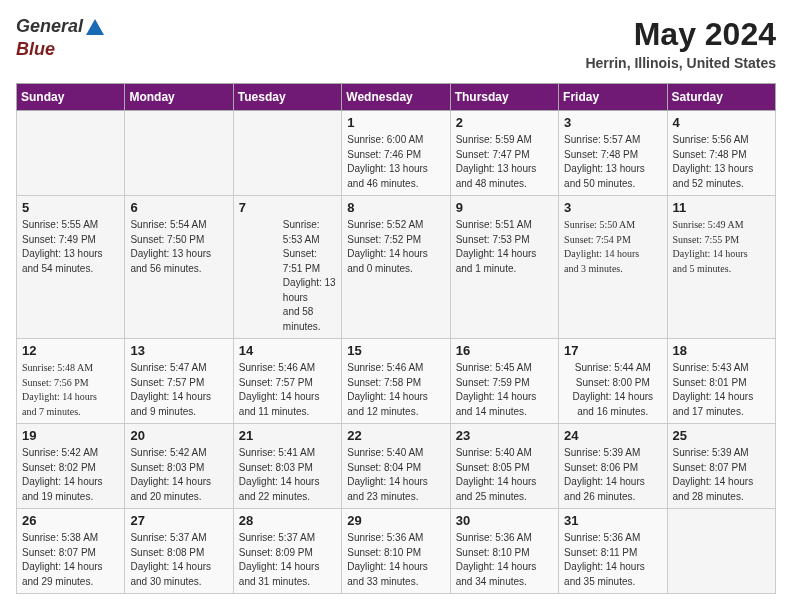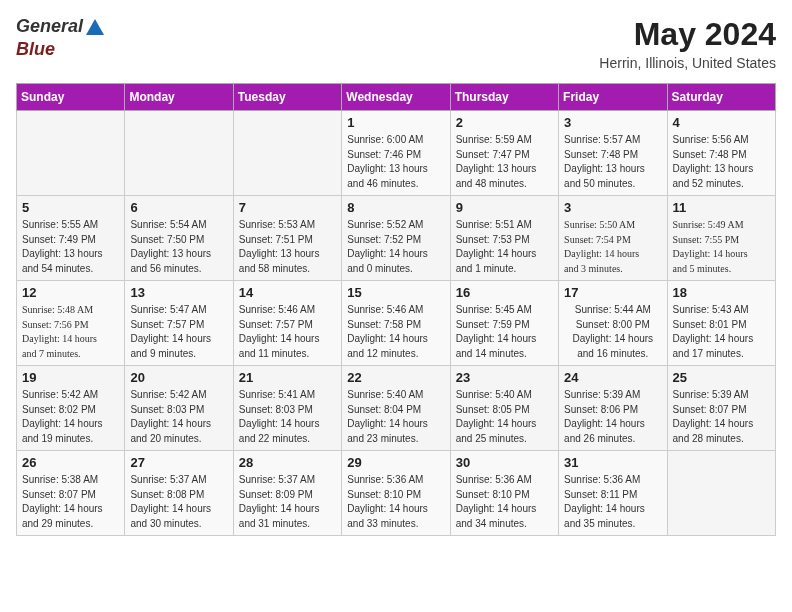--- a/index.html
+++ b/index.html
@@ -26,28 +26,29 @@
     }
     .month-year {
       font-size: 32px;
       font-weight: bold;
       color: #222;
     }
     .location {
       font-size: 14px;
       color: #444;
       margin-top: 2px;
+      font-weight: bold;
     }
     .calendar {
       width: 100%;
       border-collapse: collapse;
       font-size: 11px;
     }
     .calendar th {
-      background-color: #a21caf;
+      background-color: #701a75;
       color: #fff;
       padding: 6px 4px;
       text-align: left;
       font-size: 12px;
       border: 1px solid #aaa;
     }
     .calendar td {
       vertical-align: top;
       border: 1px solid #ccc;
       padding: 4px 5px;
@@ -156,21 +157,21 @@
         </td>
         <td>
           <div class="day-number">6</div>
           <div class="day-info" style="white-space: pre-line;">Sunrise: 5:54 AM
 Sunset: 7:50 PM
 Daylight: 13 hours
 and 56 minutes.</div>
         </td>
         <td>
           <div class="day-number">7</div>
-          <div class="day-info" style="white-space: pre-line;">Sunrise: 5:53 AM
+          <div class="day-info" style="white-space: pre-line; margin-left: 44px;">Sunrise: 5:53 AM
 Sunset: 7:51 PM
 Daylight: 13 hours
 and 58 minutes.</div>
         </td>
         <td>
           <div class="day-number">8</div>
           <div class="day-info" style="white-space: pre-line;">Sunrise: 5:52 AM
 Sunset: 7:52 PM
 Daylight: 14 hours
 and 0 minutes.</div>

